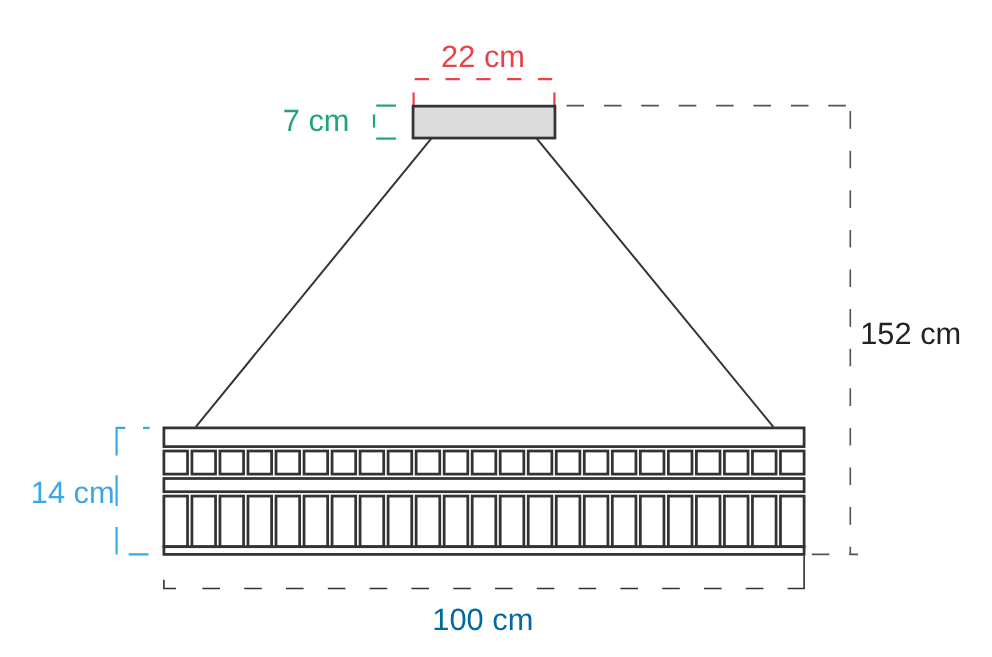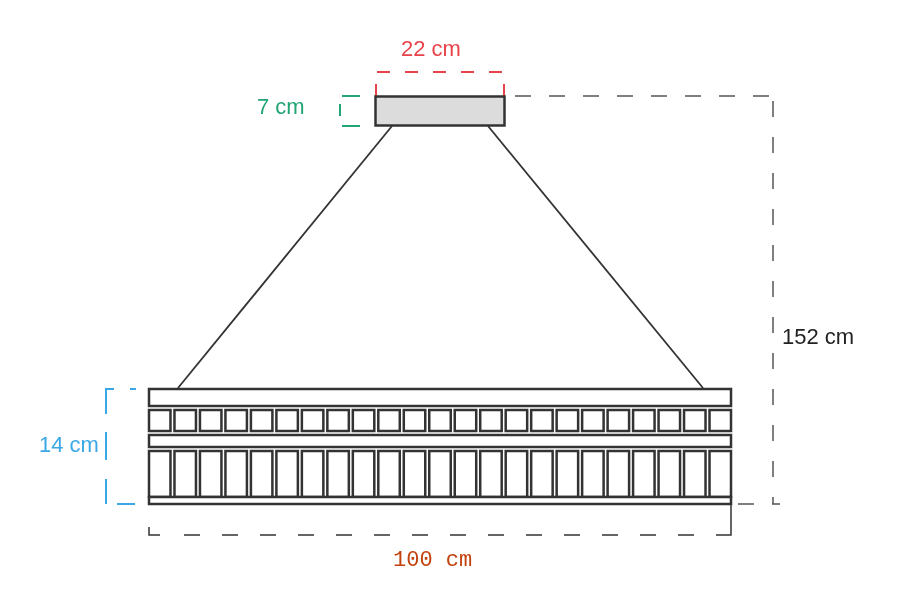--- a/index.html
+++ b/index.html
@@ -1,19 +1,19 @@
 <!DOCTYPE html>
 <html><head>
   <meta charset="utf-8">
   <style>
     html, body { margin: 0; padding: 0; background: #ffffff; }
     body { width: 902px; height: 597px; position: relative; overflow: hidden;
            font-family: "Liberation Sans", "DejaVu Sans", sans-serif; }
     svg { position: absolute; left: 0; top: 0; }
-    .lbl { position: absolute; font-size: 22px; line-height: 1; white-space: nowrap; }
+    .lbl { position: absolute; font-size: 28px; line-height: 1; white-space: nowrap; }
   </style>
 </head>
 <body>
 
 <svg width="902" height="597" viewBox="0 0 902 597">
 
   <g stroke="#e8434b" stroke-width="2" fill="none">
     <line x1="377" y1="72" x2="503" y2="72" stroke-dasharray="13,15"></line>
     <line x1="376" y1="84" x2="376" y2="96"></line>
     <line x1="504" y1="84" x2="504" y2="96"></line>
@@ -104,15 +104,15 @@
         <rect x="658.5652173913044" y="451" width="21.47826086956522" height="46"></rect>
         <rect x="684.0434782608696" y="451" width="21.47826086956522" height="46"></rect>
         <rect x="709.5217391304348" y="451" width="21.47826086956522" height="46"></rect>
       </g>
     <rect x="149" y="497" width="582" height="7"></rect>
   </g>
 </svg>
 
 <span class="lbl" style="left:401px;top:38px;color:#e8434b;">22 cm</span>
 <span class="lbl" style="left:257px;top:96px;color:#22a574;">7 cm</span>
-<span class="lbl" style="left:782px;top:290px;color:#222;margin-top:36px;">152 cm</span>
-<span class="lbl" style="left:28px;top:434px;color:#3aa8e6;margin-left:11px;">14 cm</span>
-<span class="lbl" style="left:393px;top:550px;color:#c2410c;font-family:Liberation Mono, monospace;">100 cm</span>
+<span class="lbl" style="left:782px;top:290px;color:#222;">152 cm</span>
+<span class="lbl" style="left:28px;top:434px;color:#3aa8e6;">14 cm</span>
+<span class="lbl" style="left:393px;top:550px;color:#0369a1;">100 cm</span>
 
 </body></html>

